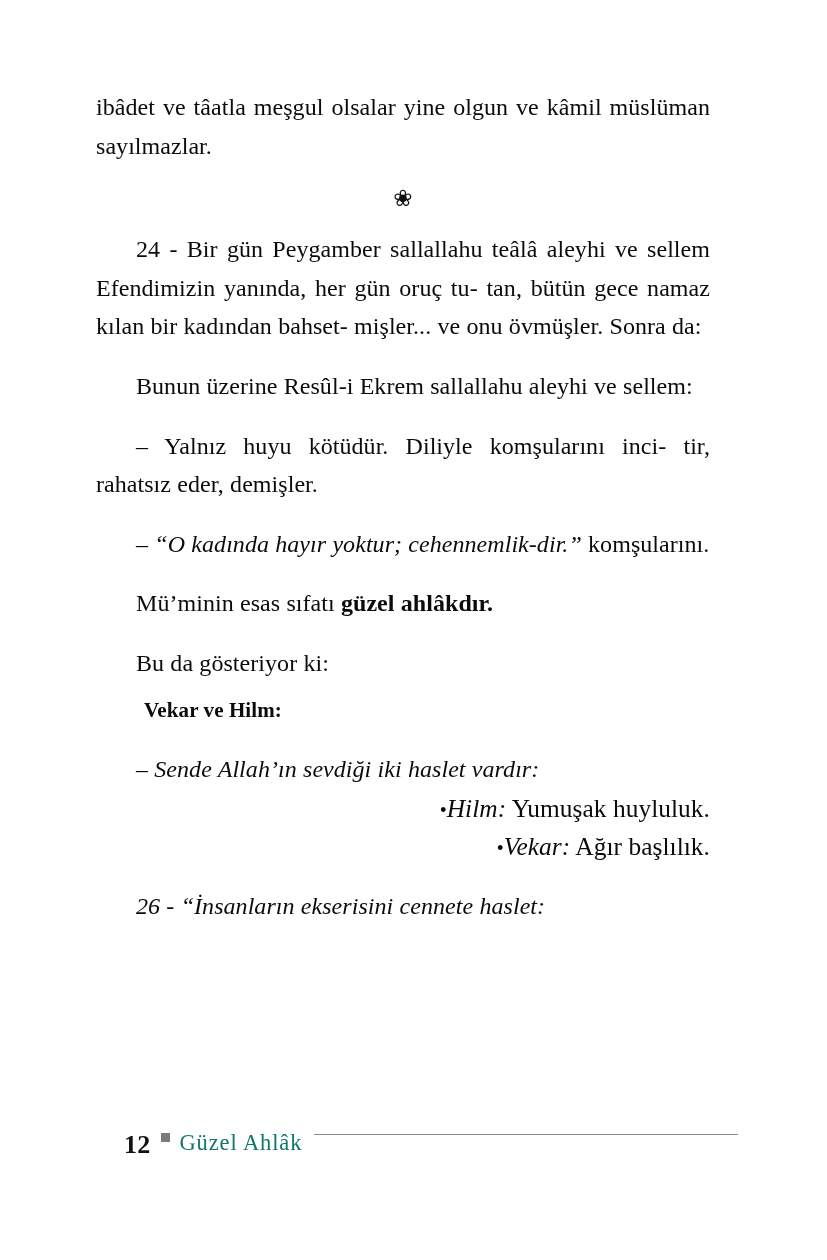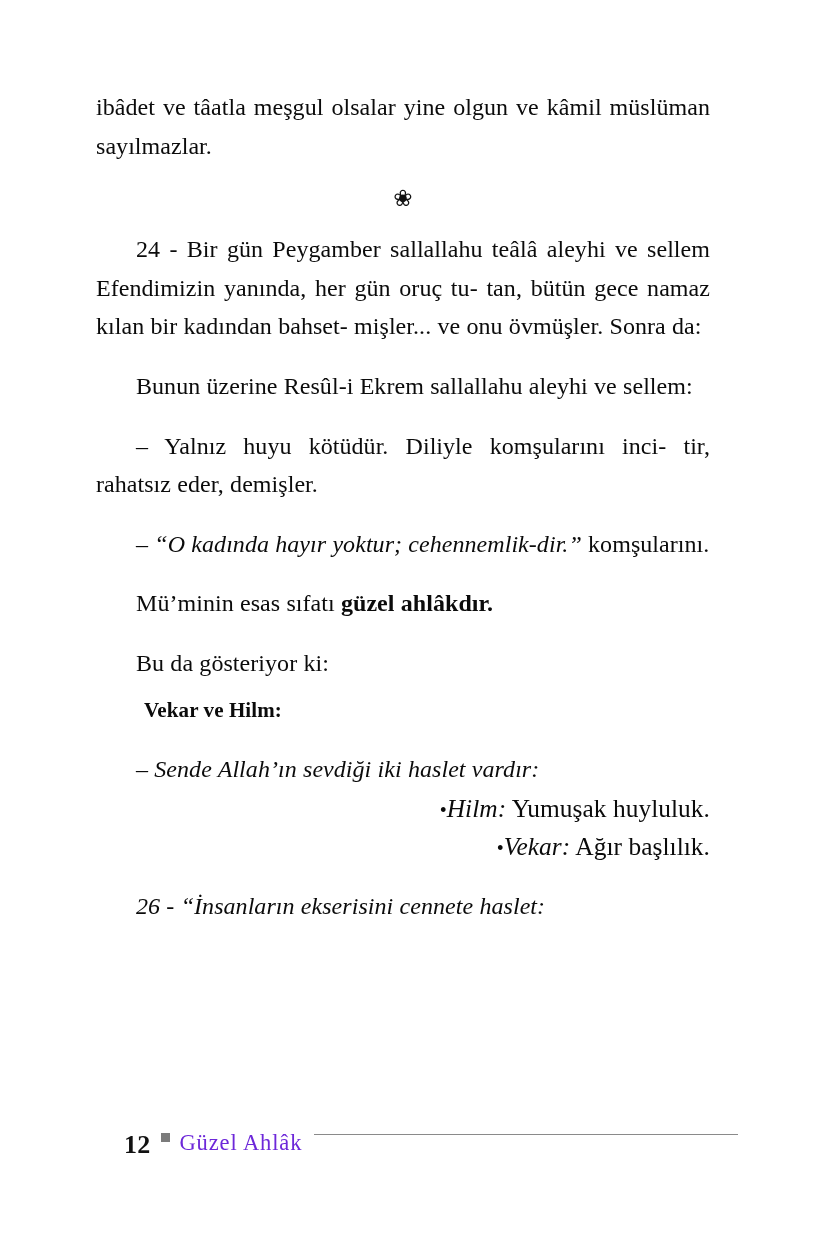--- a/index.html
+++ b/index.html
@@ -122,21 +122,21 @@
     height: 9px;
     background: #7b7b7b;
     margin: 0 9px 0 11px;
     flex: 0 0 auto;
     position: relative;
     top: 1px;
   }
   .footer-title {
     font-size: 22.5px;
     line-height: 1;
-    color: #6d28d9;
+    color: #0f766e;
     letter-spacing: 0.9px;
     white-space: nowrap;
   }
   .footer-rule {
     flex: 1 1 auto;
     height: 1px;
     background: #8a8a8a;
     margin-left: 12px;
     position: relative;
     top: 2px;

